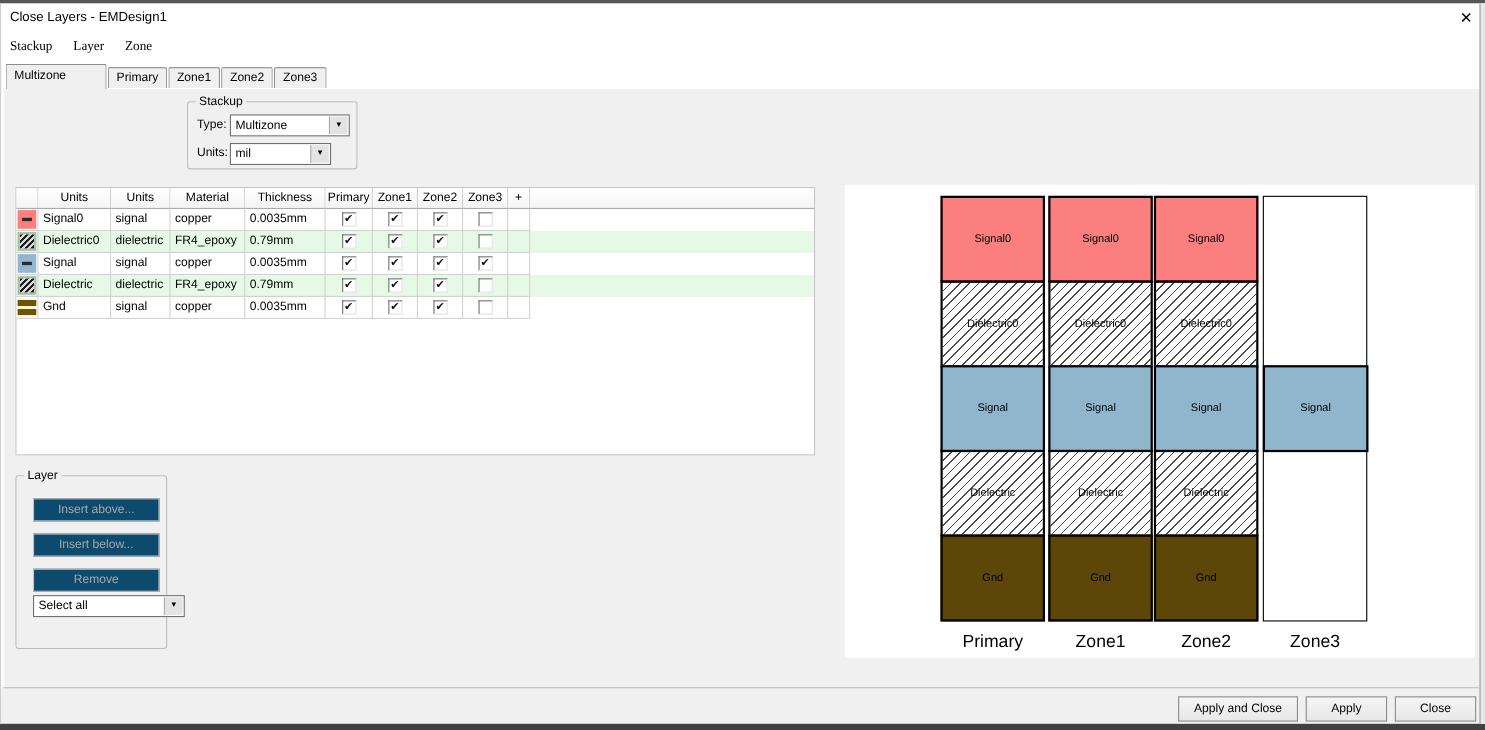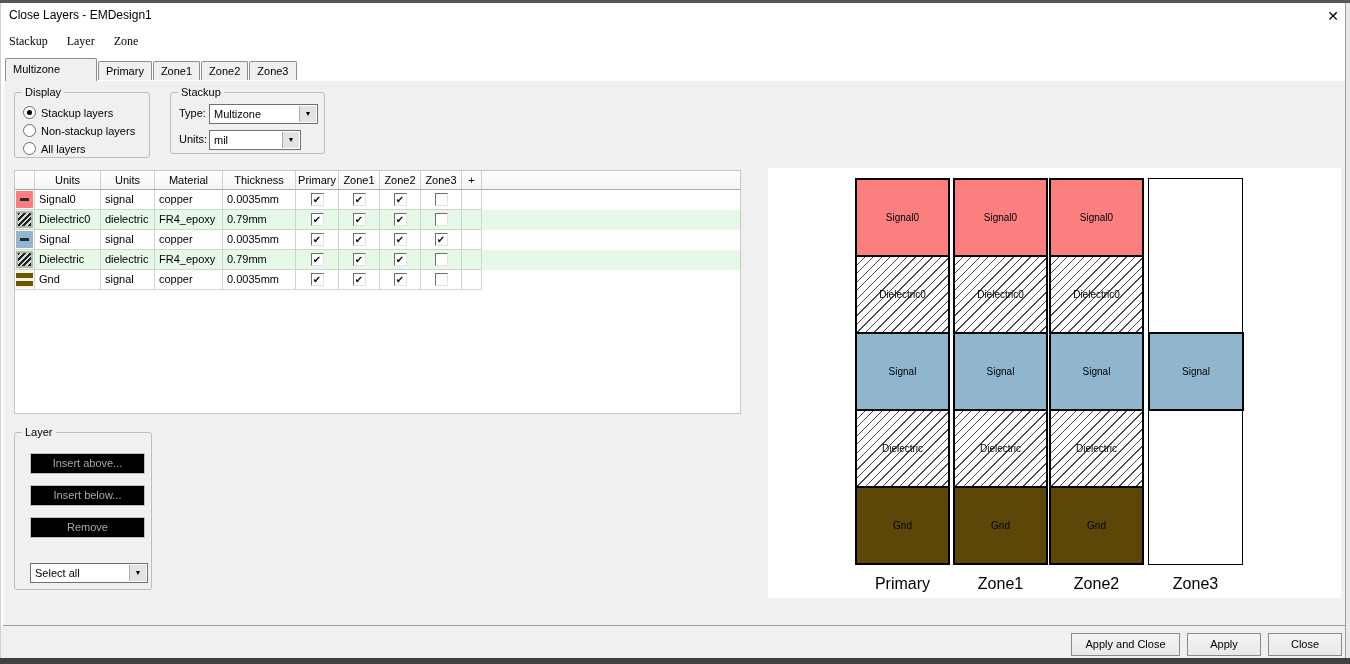--- a/index.html
+++ b/index.html
@@ -54,21 +54,21 @@
   .ic{width:17px;height:17px;box-sizing:border-box;position:relative;}
   .ic-signal0{background:#fb7f7f;}
   .ic-signal0::after,.ic-signal::after{content:"";position:absolute;left:4px;top:7px;width:9px;height:3px;background:#2b2b2b;}
   .ic-signal{background:#92b7cf;}
   .ic-dielectric{border:2px solid #a9bda9;background:repeating-linear-gradient(135deg,#1f1f1f 0 2px,#d9d9d9 2px 4px);}
   .ic-gnd{background:linear-gradient(180deg,#fdf6d8 0 2px,#6b5404 2px 7px,#fdf6d8 7px 10px,#6b5404 10px 15px,#fdf6d8 15px 17px);}
 
   .cb{width:13px;height:13px;box-sizing:border-box;background:#fff;border-top:1px solid #6f6f6f;border-left:1px solid #6f6f6f;border-right:1px solid #e2e2e2;border-bottom:1px solid #e2e2e2;font-size:10px;line-height:11px;text-align:center;color:#101010;}
 
   
-  .lbtn{position:absolute;left:15px;width:115px;height:21px;box-sizing:border-box;background:#000000;border:1px solid #bfbfbf;color:#a8a8a8;font-size:11px;text-align:center;line-height:19px;}
+  .lbtn{position:absolute;left:15px;width:115px;height:21px;box-sizing:border-box;background:#0c4a6e;border:1px solid #bfbfbf;color:#a8a8a8;font-size:11px;text-align:center;line-height:19px;}
 
   
   .viz{position:absolute;left:768px;top:168px;width:573px;height:430px;background:#fff;}
   .zone{position:absolute;top:10px;width:95px;}
   .block{box-sizing:border-box;width:95px;height:79px;border:2px solid #000;margin-top:-2px;display:flex;align-items:center;justify-content:center;font-size:10px;}
   .block:first-child{margin-top:0;}
   .hatch{background:repeating-linear-gradient(135deg,#ffffff 0 5px,#4b4b4b 5px 6px);}
   .zone-outline{position:absolute;top:10px;width:95px;height:387px;border:1px solid #000;box-sizing:border-box;background:#fff;}
   .zblock{position:absolute;left:-1px;width:96px;height:79px;border:2px solid #000;box-sizing:border-box;display:flex;align-items:center;justify-content:center;font-size:10px;}
   .zone-label{position:absolute;top:407px;width:95px;text-align:center;font-size:16px;}
@@ -89,34 +89,20 @@
 
   <div class="tab-row" id="tabrow">
       <div class="tab active">Multizone</div>
       <div class="tab">Primary</div>
       <div class="tab">Zone1</div>
       <div class="tab">Zone2</div>
       <div class="tab">Zone3</div>
     </div>
   <div class="page"></div>
 
-  <div class="groupbox" style="left:14px;top:92px;width:136px;height:66px;">
-    <span class="legend">Display</span>
-    <div id="display-options">
-        <div class="radio-row" style="top:13px">
-     <span class="radio sel"></span><span>Stackup layers</span>
-   </div>
-        <div class="radio-row" style="top:31px">
-     <span class="radio"></span><span>Non-stackup layers</span>
-   </div>
-        <div class="radio-row" style="top:49px">
-     <span class="radio"></span><span>All layers</span>
-   </div>
-      </div>
-  </div>
 
   <div class="groupbox" style="left:170px;top:92px;width:155px;height:62px;">
     <span class="legend">Stackup</span>
     <span class="fld-label" style="left:8px;top:14px;">Type:</span>
     <div class="combo" style="left:38px;top:11px;width:109px;">
       <span class="val">Multizone</span>
       <span class="btn">
           <span>▼</span>
         </span>
     </div>
@@ -260,21 +246,21 @@
       </div>
     </div>
 
   <div class="groupbox" style="left:14px;top:432px;width:138px;height:158px;">
     <span class="legend">Layer</span>
     <div id="layer-buttons">
         <div class="lbtn" style="top:20px">Insert above...</div>
         <div class="lbtn" style="top:52px">Insert below...</div>
         <div class="lbtn" style="top:84px">Remove</div>
       </div>
-    <div class="combo" style="left:15px;top:130px;width:118px;">
+    <div class="combo" style="left:15px;top:108px;width:138px;">
       <span class="val">Select all</span>
       <span class="btn">
           <span>▼</span>
         </span>
     </div>
   </div>
 
   <div class="viz" id="viz">
       <div class="zone" style="left:87px">
         <div class="block" style="background:#fb7f7f;">Signal0</div>

